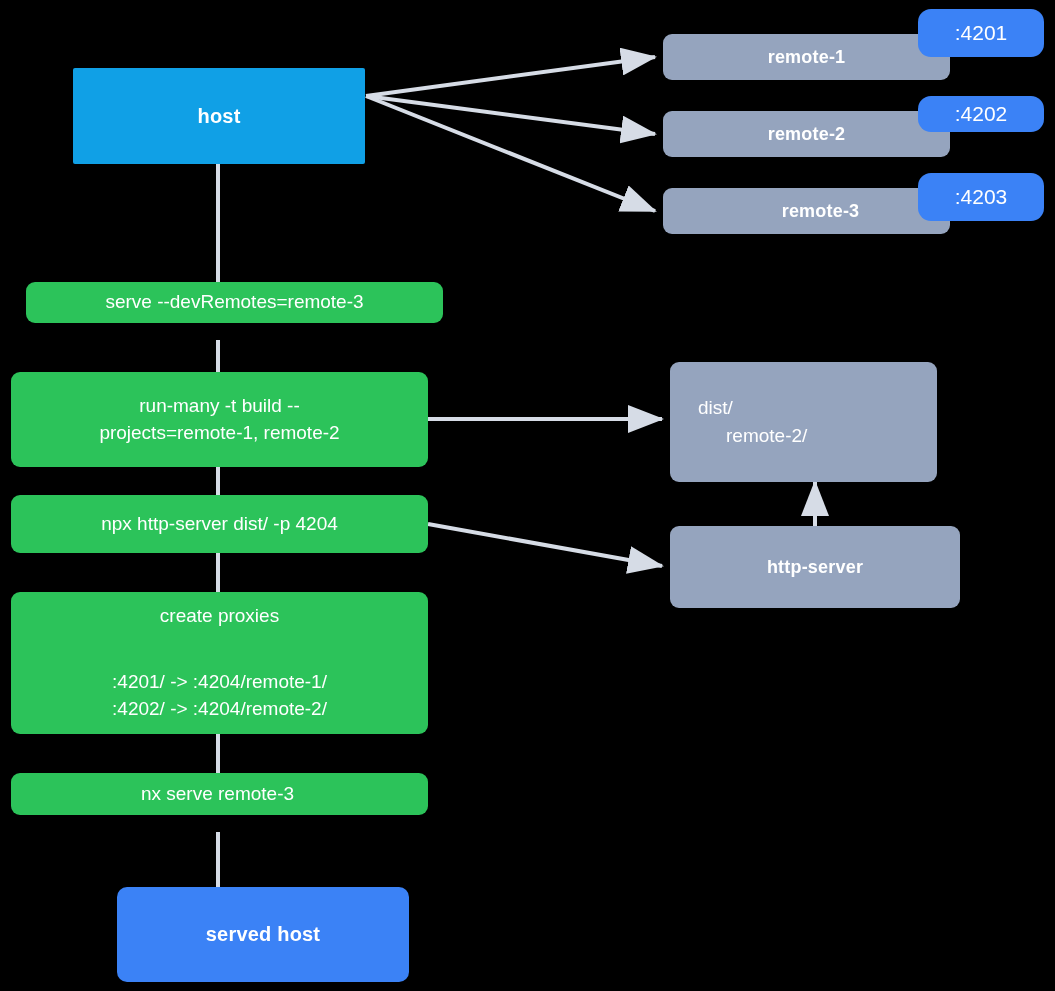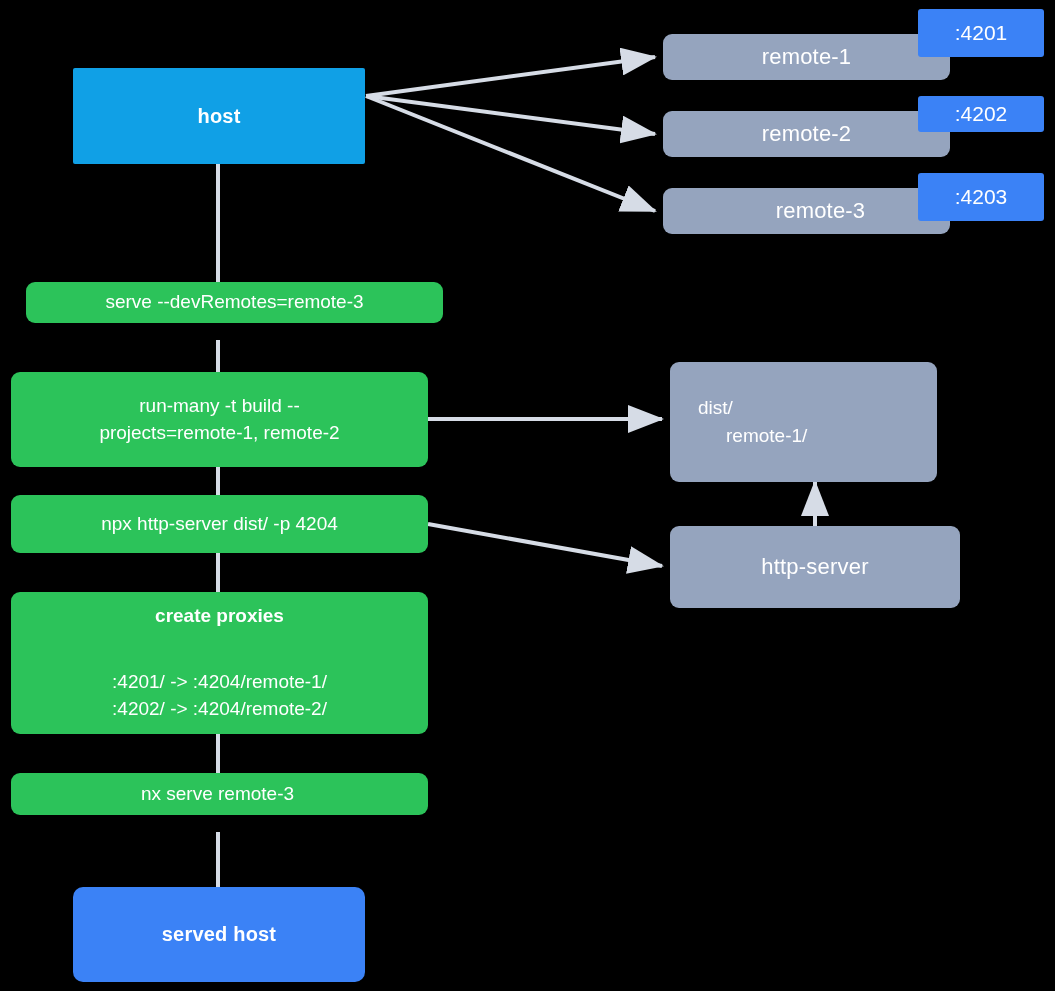--- a/index.html
+++ b/index.html
@@ -45,26 +45,27 @@
     font-size: 20px;
     letter-spacing: 0.2px;
     margin-top: 20px;
   }
   .node-served {
     background: #3B82F6;
     border-radius: 10px;
     font-weight: bold;
     font-size: 20px;
     letter-spacing: 0.2px;
+    margin-left: 44px;
   }
   .node-remote {
     background: #95A4BE;
     border-radius: 9px;
-    font-weight: normal;
-    font-size: 22px;
+    font-weight: bold;
+    font-size: 18px;
     letter-spacing: 0.2px;
   }
   .node-gray {
     background: #95A4BE;
     border-radius: 9px;
     font-size: 19px;
     font-weight: normal;
   }
   .node-green {
     background: #2CC35A;
@@ -72,41 +73,40 @@
     font-size: 19px;
     font-weight: normal;
     line-height: 1.42;
     padding: 0 12px;
   }
   .badge-port {
     position: absolute;
     box-sizing: border-box;
     background: #3B82F6;
     color: #ffffff;
-    border-radius: 3px;
+    border-radius: 13px;
     font-size: 21px;
     font-weight: normal;
     display: flex;
     align-items: center;
     justify-content: center;
     z-index: 5;
   }
   .dist-text {
     width: 100%;
     text-align: left;
     padding-left: 28px;
     box-sizing: border-box;
     line-height: 1.45;
   }
   .dist-indent {
     padding-left: 56px;
   }
   .proxy-title {
     margin-bottom: 38px;
-    font-weight: bold;
   }
   .proxy-line {
     line-height: 1.45;
   }
 </style>
 </head>
 <body>
 
 <div id="diagram">
 
@@ -180,20 +180,20 @@
   <div class="node node-green" style="left:11px; top:773px; width:417px; height:42px;padding-left:8px;">
     <span>nx serve remote-3</span>
   </div>
 
   <div class="node node-served" style="left:73px; top:887px; width:292px; height:95px;">
     <span>served host</span>
   </div>
 
   <div class="node node-gray" style="left:670px; top:362px; width:267px; height:120px; align-items:flex-start; justify-content:center;">
     <span class="dist-text">dist/</span>
-    <span class="dist-text dist-indent">remote-1/</span>
+    <span class="dist-text dist-indent">remote-2/</span>
   </div>
 
   <div class="node node-remote" style="left:670px; top:526px; width:290px; height:82px;">
     <span>http-server</span>
   </div>
 
 </div>
 
 </body></html>

